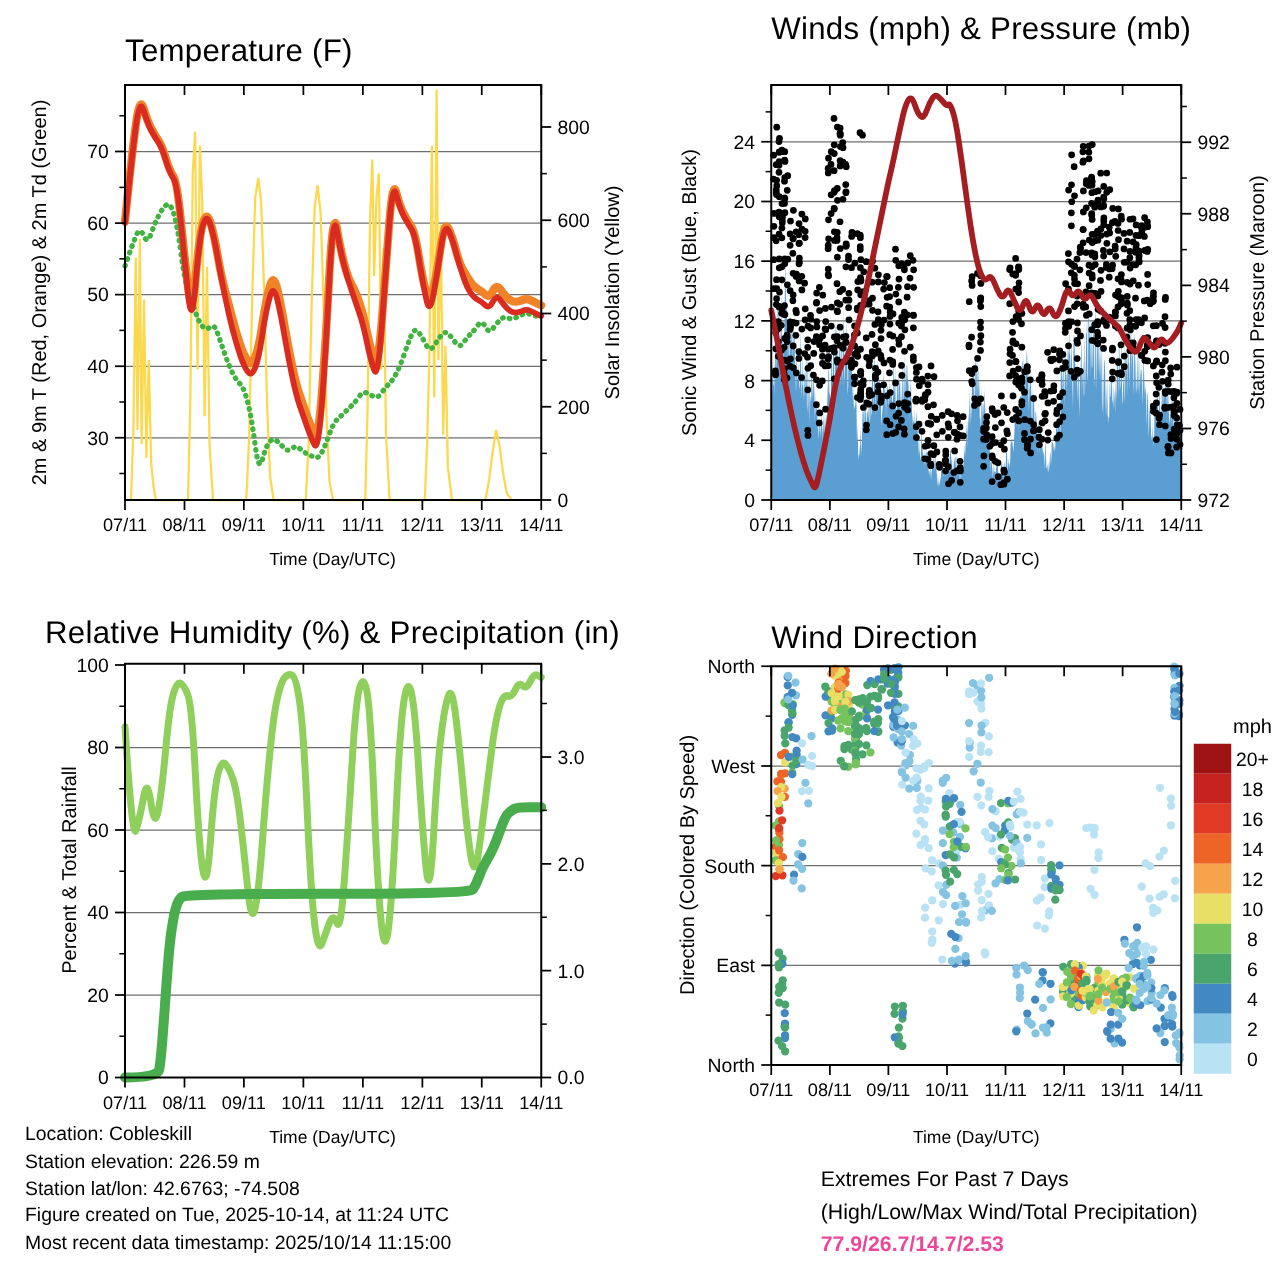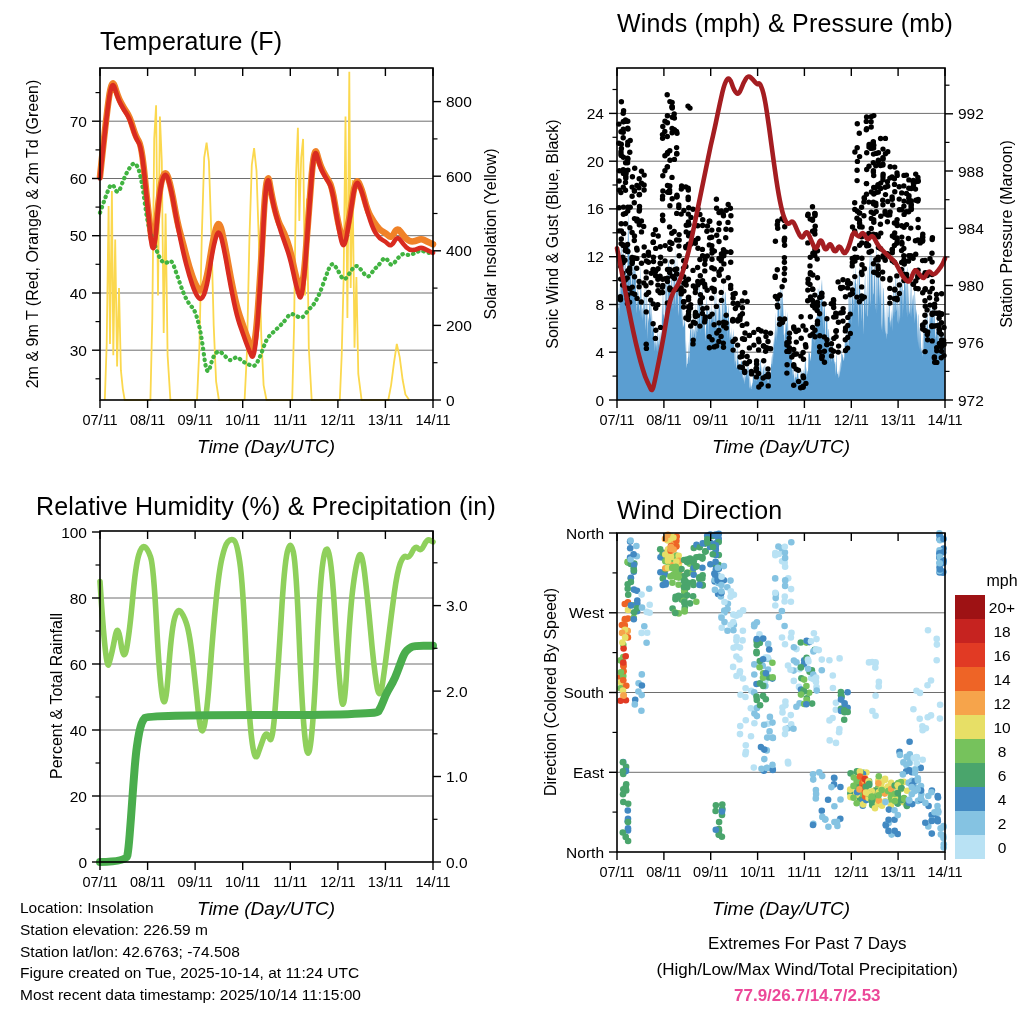--- a/index.html
+++ b/index.html
@@ -2,23 +2,23 @@
 <html><head>
 <meta charset="utf-8">
 <style>
   html,body{margin:0;padding:0;background:#ffffff;}
   body{
     width:1024px;height:1024px;position:relative;overflow:hidden;
     font-family:"Liberation Sans","DejaVu Sans",sans-serif;color:#000;
   }
   .ct{position:absolute;text-align:left;font-size:25px;letter-spacing:0.2px;white-space:nowrap;}
   .yl{position:absolute;white-space:nowrap;font-size:16px;transform:translate(-50%,-50%) rotate(-90deg);}
-  .xl{position:absolute;white-space:nowrap;font-size:19px;transform:translate(-50%,-50%);font-style:italic;}
+  .xl{position:absolute;white-space:nowrap;font-size:14px;transform:translate(-50%,-50%);}
   #footer{position:absolute;left:20px;top:897px;font-size:15.5px;line-height:21.8px;}
-  #extremes{position:absolute;right:66px;top:931px;text-align:center;font-size:17px;line-height:26px;}
+  #extremes{position:absolute;right:66px;top:931px;text-align:left;font-size:17px;line-height:26px;}
   #extremes .val{font-weight:bold;}
   svg{position:absolute;left:0;top:0;}
 </style>
 </head>
 <body>
 
 <svg id="plots" width="1024" height="1024" viewBox="0 0 1024 1024">
     <line x1="100" y1="350.2" x2="433" y2="350.2" stroke="#6e6e6e" stroke-width="1"></line>
     <line x1="100" y1="293" x2="433" y2="293" stroke="#6e6e6e" stroke-width="1"></line>
     <line x1="100" y1="235.7" x2="433" y2="235.7" stroke="#6e6e6e" stroke-width="1"></line>
@@ -2271,21 +2271,21 @@
 <div class="yl" style="left:1007px;top:234px">Station Pressure (Maroon)</div>
 <div class="yl" style="left:57px;top:696px">Percent &amp; Total Rainfall</div>
 <div class="yl" style="left:551px;top:692px">Direction (Colored By Speed)</div>
 
 <div class="xl" style="left:266px;top:447px">Time (Day/UTC)</div>
 <div class="xl" style="left:781px;top:447px">Time (Day/UTC)</div>
 <div class="xl" style="left:266px;top:909px">Time (Day/UTC)</div>
 <div class="xl" style="left:781px;top:909px">Time (Day/UTC)</div>
 
 <div id="footer">
-  <div>Location: Insolation</div>
+  <div>Location: Cobleskill</div>
   <div>Station elevation: 226.59 m</div>
   <div>Station lat/lon: 42.6763; -74.508</div>
   <div>Figure created on Tue, 2025-10-14, at 11:24 UTC</div>
   <div>Most recent data timestamp: 2025/10/14 11:15:00</div>
 </div>
 
 <div id="extremes">
   <div>Extremes For Past 7 Days</div>
   <div>(High/Low/Max Wind/Total Precipitation)</div>
   <div class="val" style="color: #ec4899;">77.9/26.7/14.7/2.53</div>

